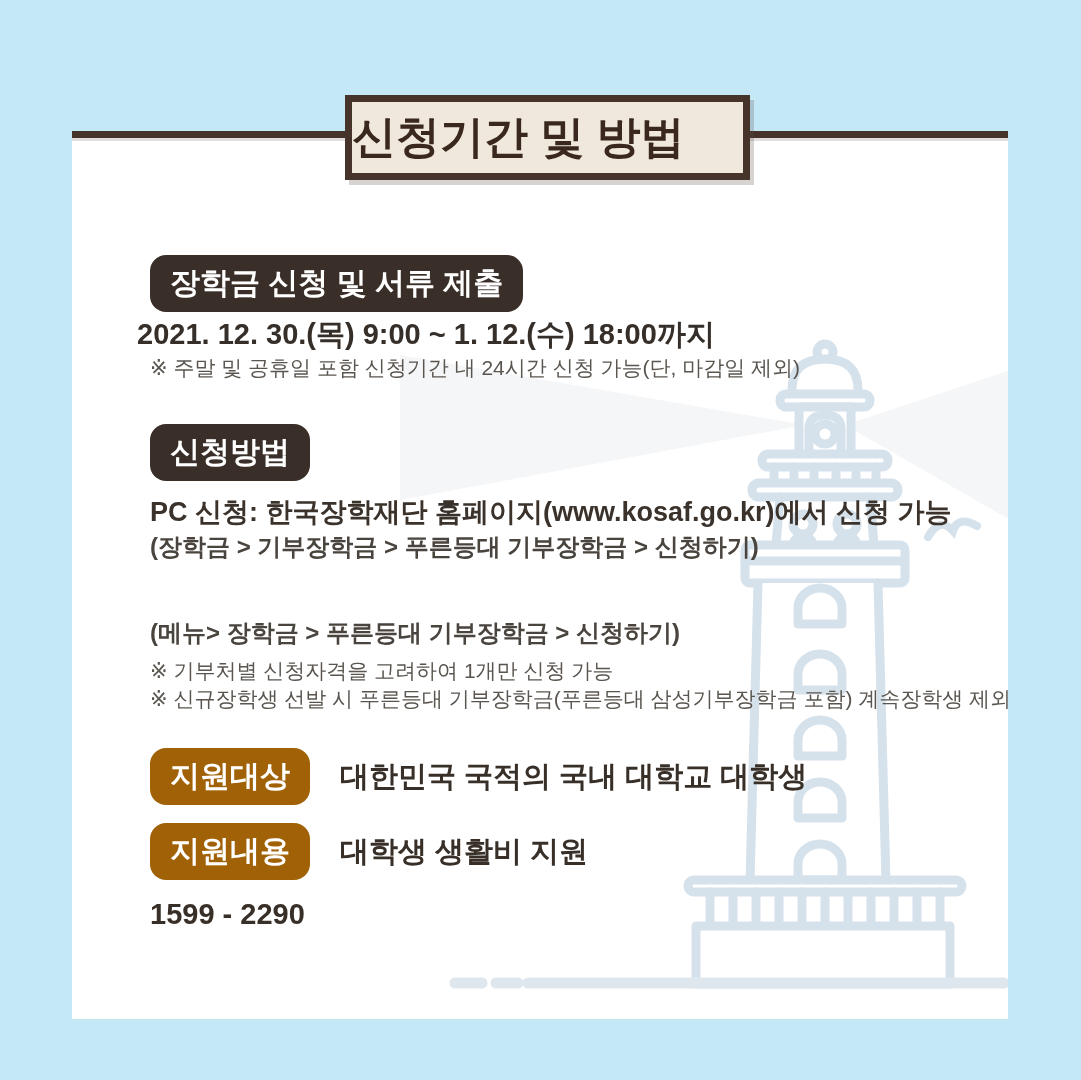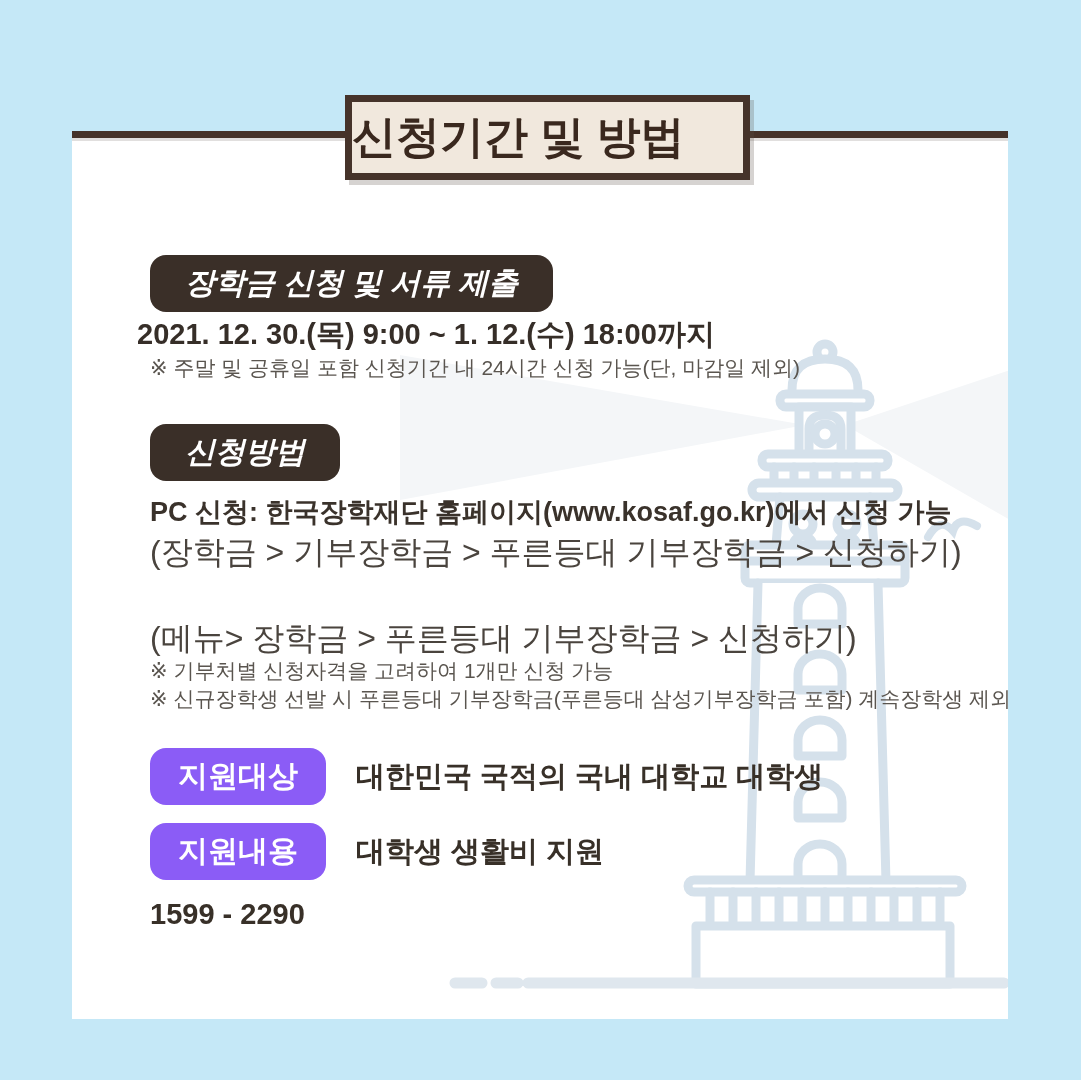--- a/index.html
+++ b/index.html
@@ -22,32 +22,32 @@
     display:flex; align-items:center; justify-content:flex-start;
     box-shadow:4px 5px 0 rgba(90,80,70,.25); z-index:4;
   }
   .title-text { font-size:44px; font-weight:800; color:#3a281e; white-space:nowrap; }
 
   .illu { position:absolute; left:328px; top:197px; z-index:1; }
   .content { position:absolute; left:0; top:0; width:100%; height:100%; z-index:2; }
 
   .badge {
     position:absolute; display:inline-flex; align-items:center;
-    height:57px; padding:0 35px; background:#3a2f28; color:#ffffff;
-    border-radius:16px; font-size:30px; font-weight:800; white-space:nowrap;font-style:italic;
+    height:57px; padding:0 20px; background:#3a2f28; color:#ffffff;
+    border-radius:16px; font-size:30px; font-weight:800; white-space:nowrap;
   }
   .date-line   { position:absolute; font-size:29px; font-weight:800; color:#362e28; white-space:nowrap; }
   .strong-line { position:absolute; font-size:27px; font-weight:800; color:#3a322b; white-space:nowrap; }
-  .path-line   { position:absolute; font-size:32px; font-weight:400; color:#4a443e; white-space:nowrap; }
+  .path-line   { position:absolute; font-size:24px; font-weight:700; color:#4a443e; white-space:nowrap; }
   .note-line   { position:absolute; font-size:21px; font-weight:400; color:#5a554f; white-space:nowrap; }
 
   .info-row { position:absolute; display:flex; align-items:center; gap:30px; }
   .info-row .row-badge {
-    display:inline-flex; align-items:center; height:57px; padding:0 28px;
-    background:#8b5cf6; color:#fff; border-radius:16px; font-size:30px; font-weight:800; white-space:nowrap;
+    display:inline-flex; align-items:center; height:57px; padding:0 20px;
+    background:#a16207; color:#fff; border-radius:16px; font-size:30px; font-weight:800; white-space:nowrap;
   }
   .row-value { font-size:29px; font-weight:800; color:#383028; white-space:nowrap; }
 </style>
 </head>
 <body>
 
 <div class="card">
 
   <svg class="illu" width="610" height="660" viewBox="0 0 610 660" aria-hidden="true">
     <g>

